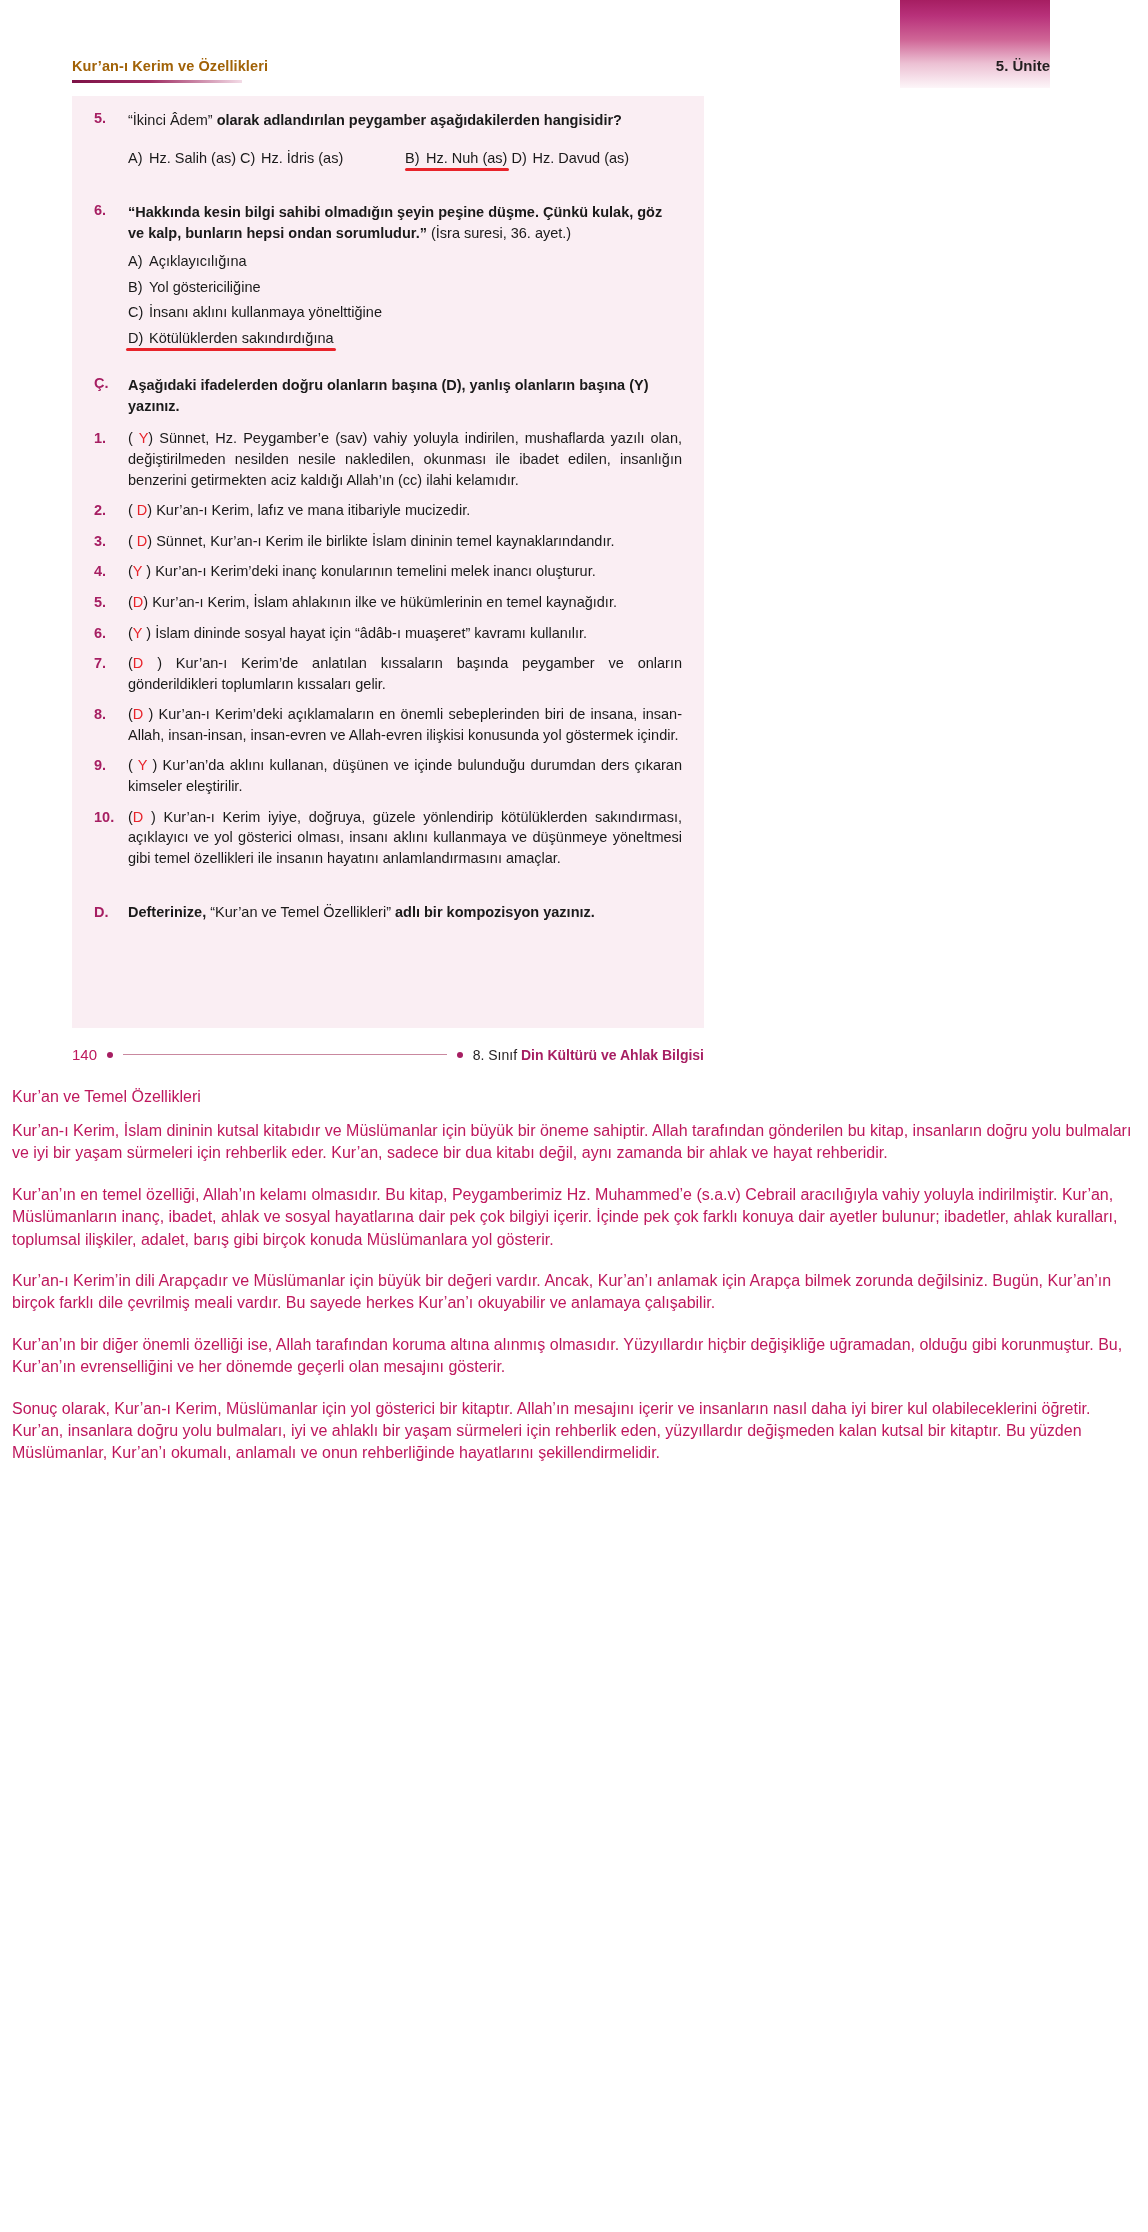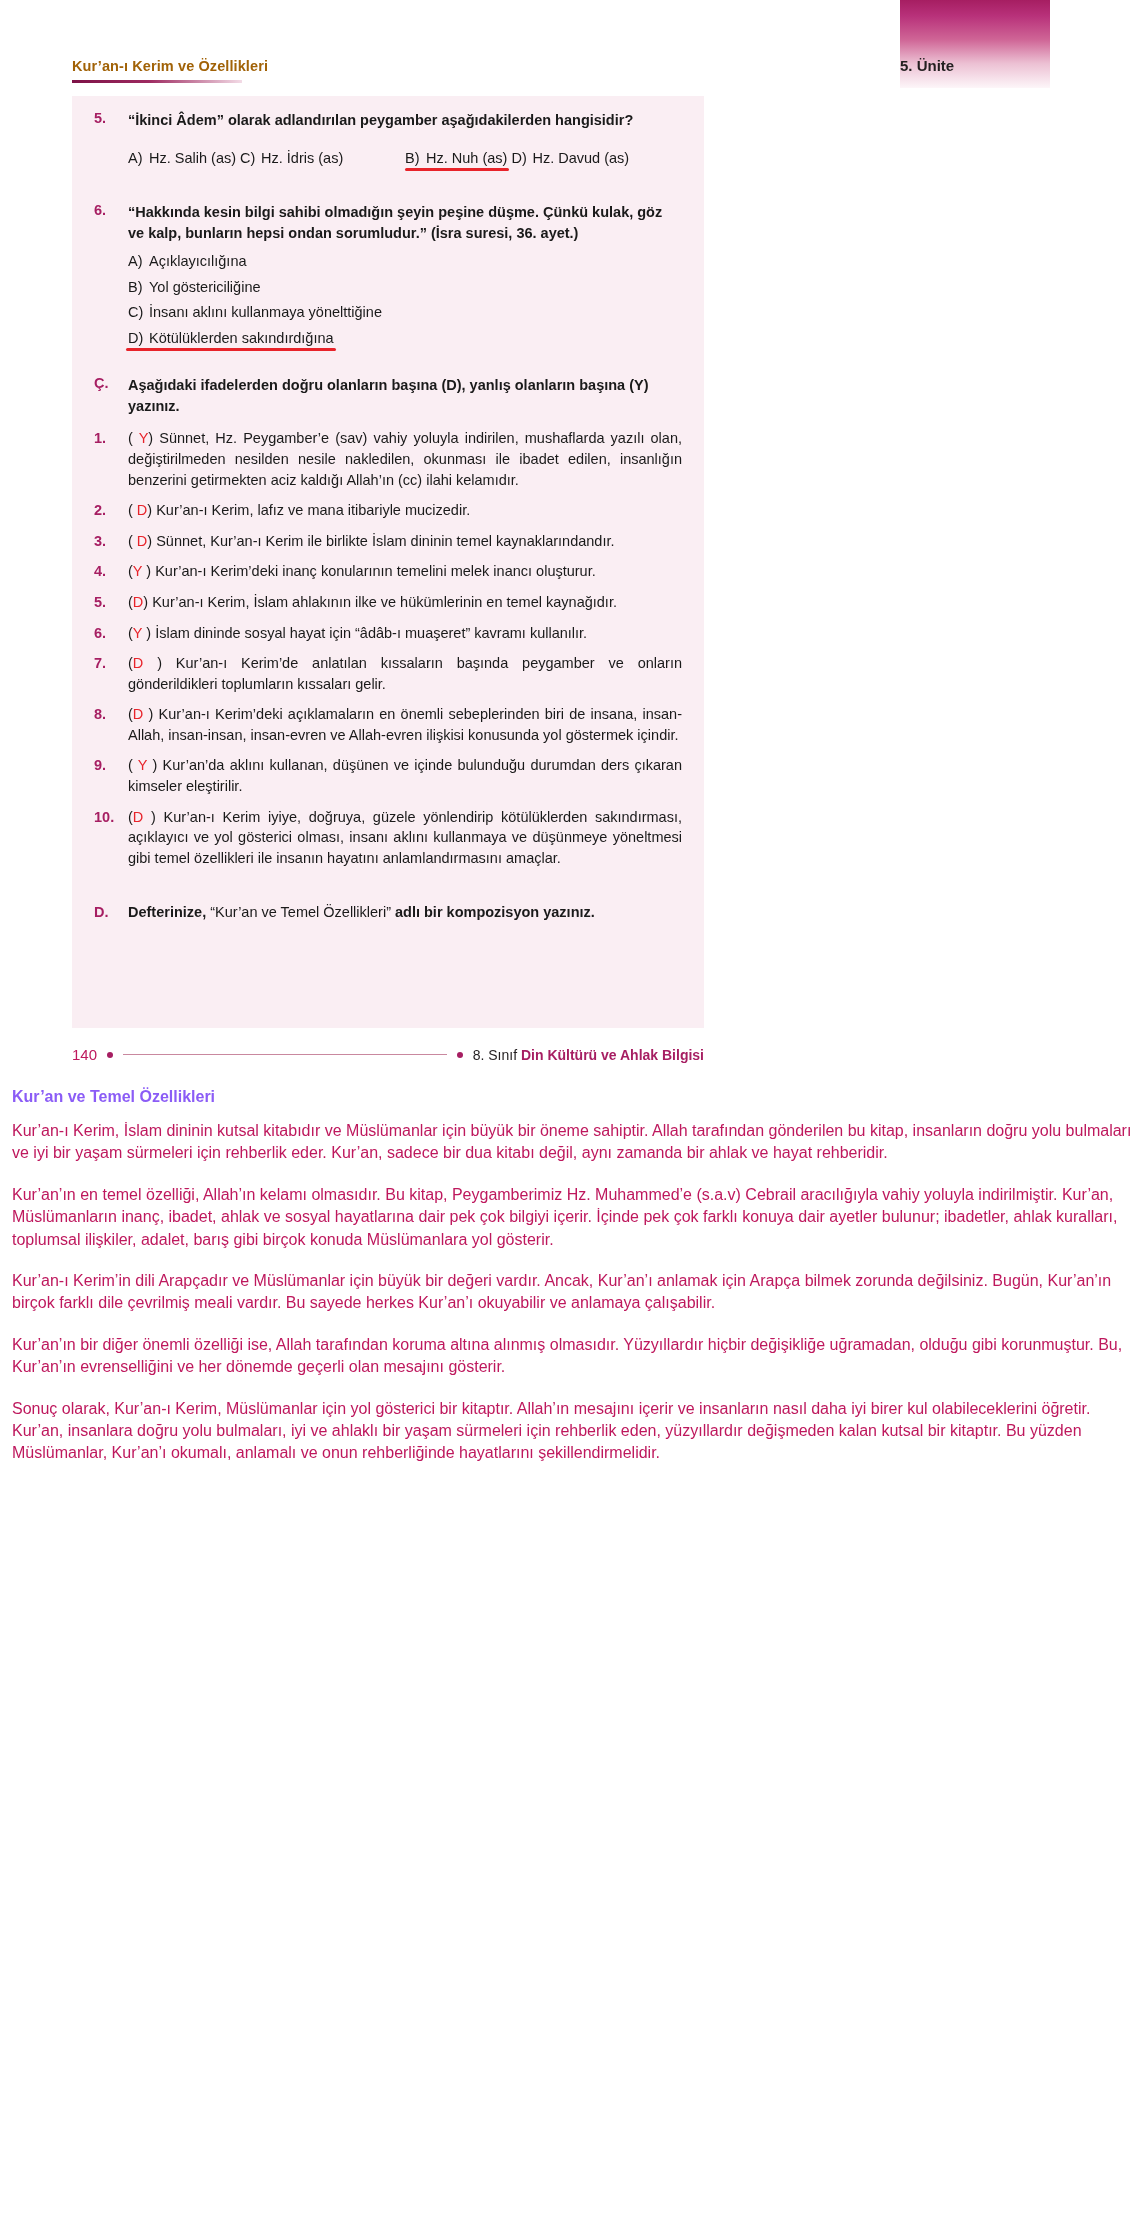--- a/index.html
+++ b/index.html
@@ -13,21 +13,21 @@
     overflow:hidden;
   }
 
   
   .unit-tab{
     position:absolute; left:900px; top:0; width:150px; height:88px;
     background:linear-gradient(to bottom,#a61e62 0%,#b8317a 18%,#cf6596 45%,#ecc0d3 72%,#fdf6f9 100%);
   }
   .unit-tab .unit-label{
     position:absolute; left:0; right:0; bottom:14px;
-    text-align:left;
+    text-align:right;
     font-size:15px; font-weight:bold; color:#231f20;
   }
 
   
   .runhead{
     position:absolute; left:72px; top:58px; width:520px;
   }
   .runhead .rh-text{
     font-size:14.5px; font-weight:bold; color:#a16207;
     letter-spacing:.1px;
@@ -49,21 +49,21 @@
 
   
   .q{ display:flex; padding:0 22px; margin-top:14px; }
   .q .qnum{
     width:34px; flex:0 0 34px;
     font-size:14.5px; font-weight:bold; color:#a61e62;
   }
   .q .qbody{ flex:1 1 auto; font-size:14.5px; line-height:1.42; }
 
   .stem{ font-weight:bold; }
-  .stem .light{ font-weight:bold; }
+  .stem .light{ font-weight:normal; }
   .sub-stem{ font-weight:bold; margin-top:9px; line-height:1.45; }
 
   
   .opts2{ display:flex; margin-top:9px;justify-content:space-between; }
   .opts2 .col{ width:50%; }
   .opt{
     font-size:14.5px; line-height:1.0;
     margin-top:11px; position:relative; display:inline-block;
   }
   .opt .lt{ display:inline-block; width:21px; }
@@ -128,21 +128,21 @@
   .footer .book{ font-size:14px; color:#231f20; white-space:nowrap; }
   .footer .book b{ color:#a61e62; }
 
   
   .article{
     position:absolute; left:8px; top:1088px; width:1132px;
     padding:0 4px;
   }
   .article h2{
     margin:0 0 14px 0;
-    font-size:16px; font-weight:bold; color:#8b5cf6;
+    font-size:16px; font-weight:normal; color:#be185d;
   }
   .article p{
     margin:0 0 19px 0;
     font-size:16px; line-height:1.40; color:#be185d;
   }
 </style>
 </head>
 <body>
 
 <div class="unit-tab">

